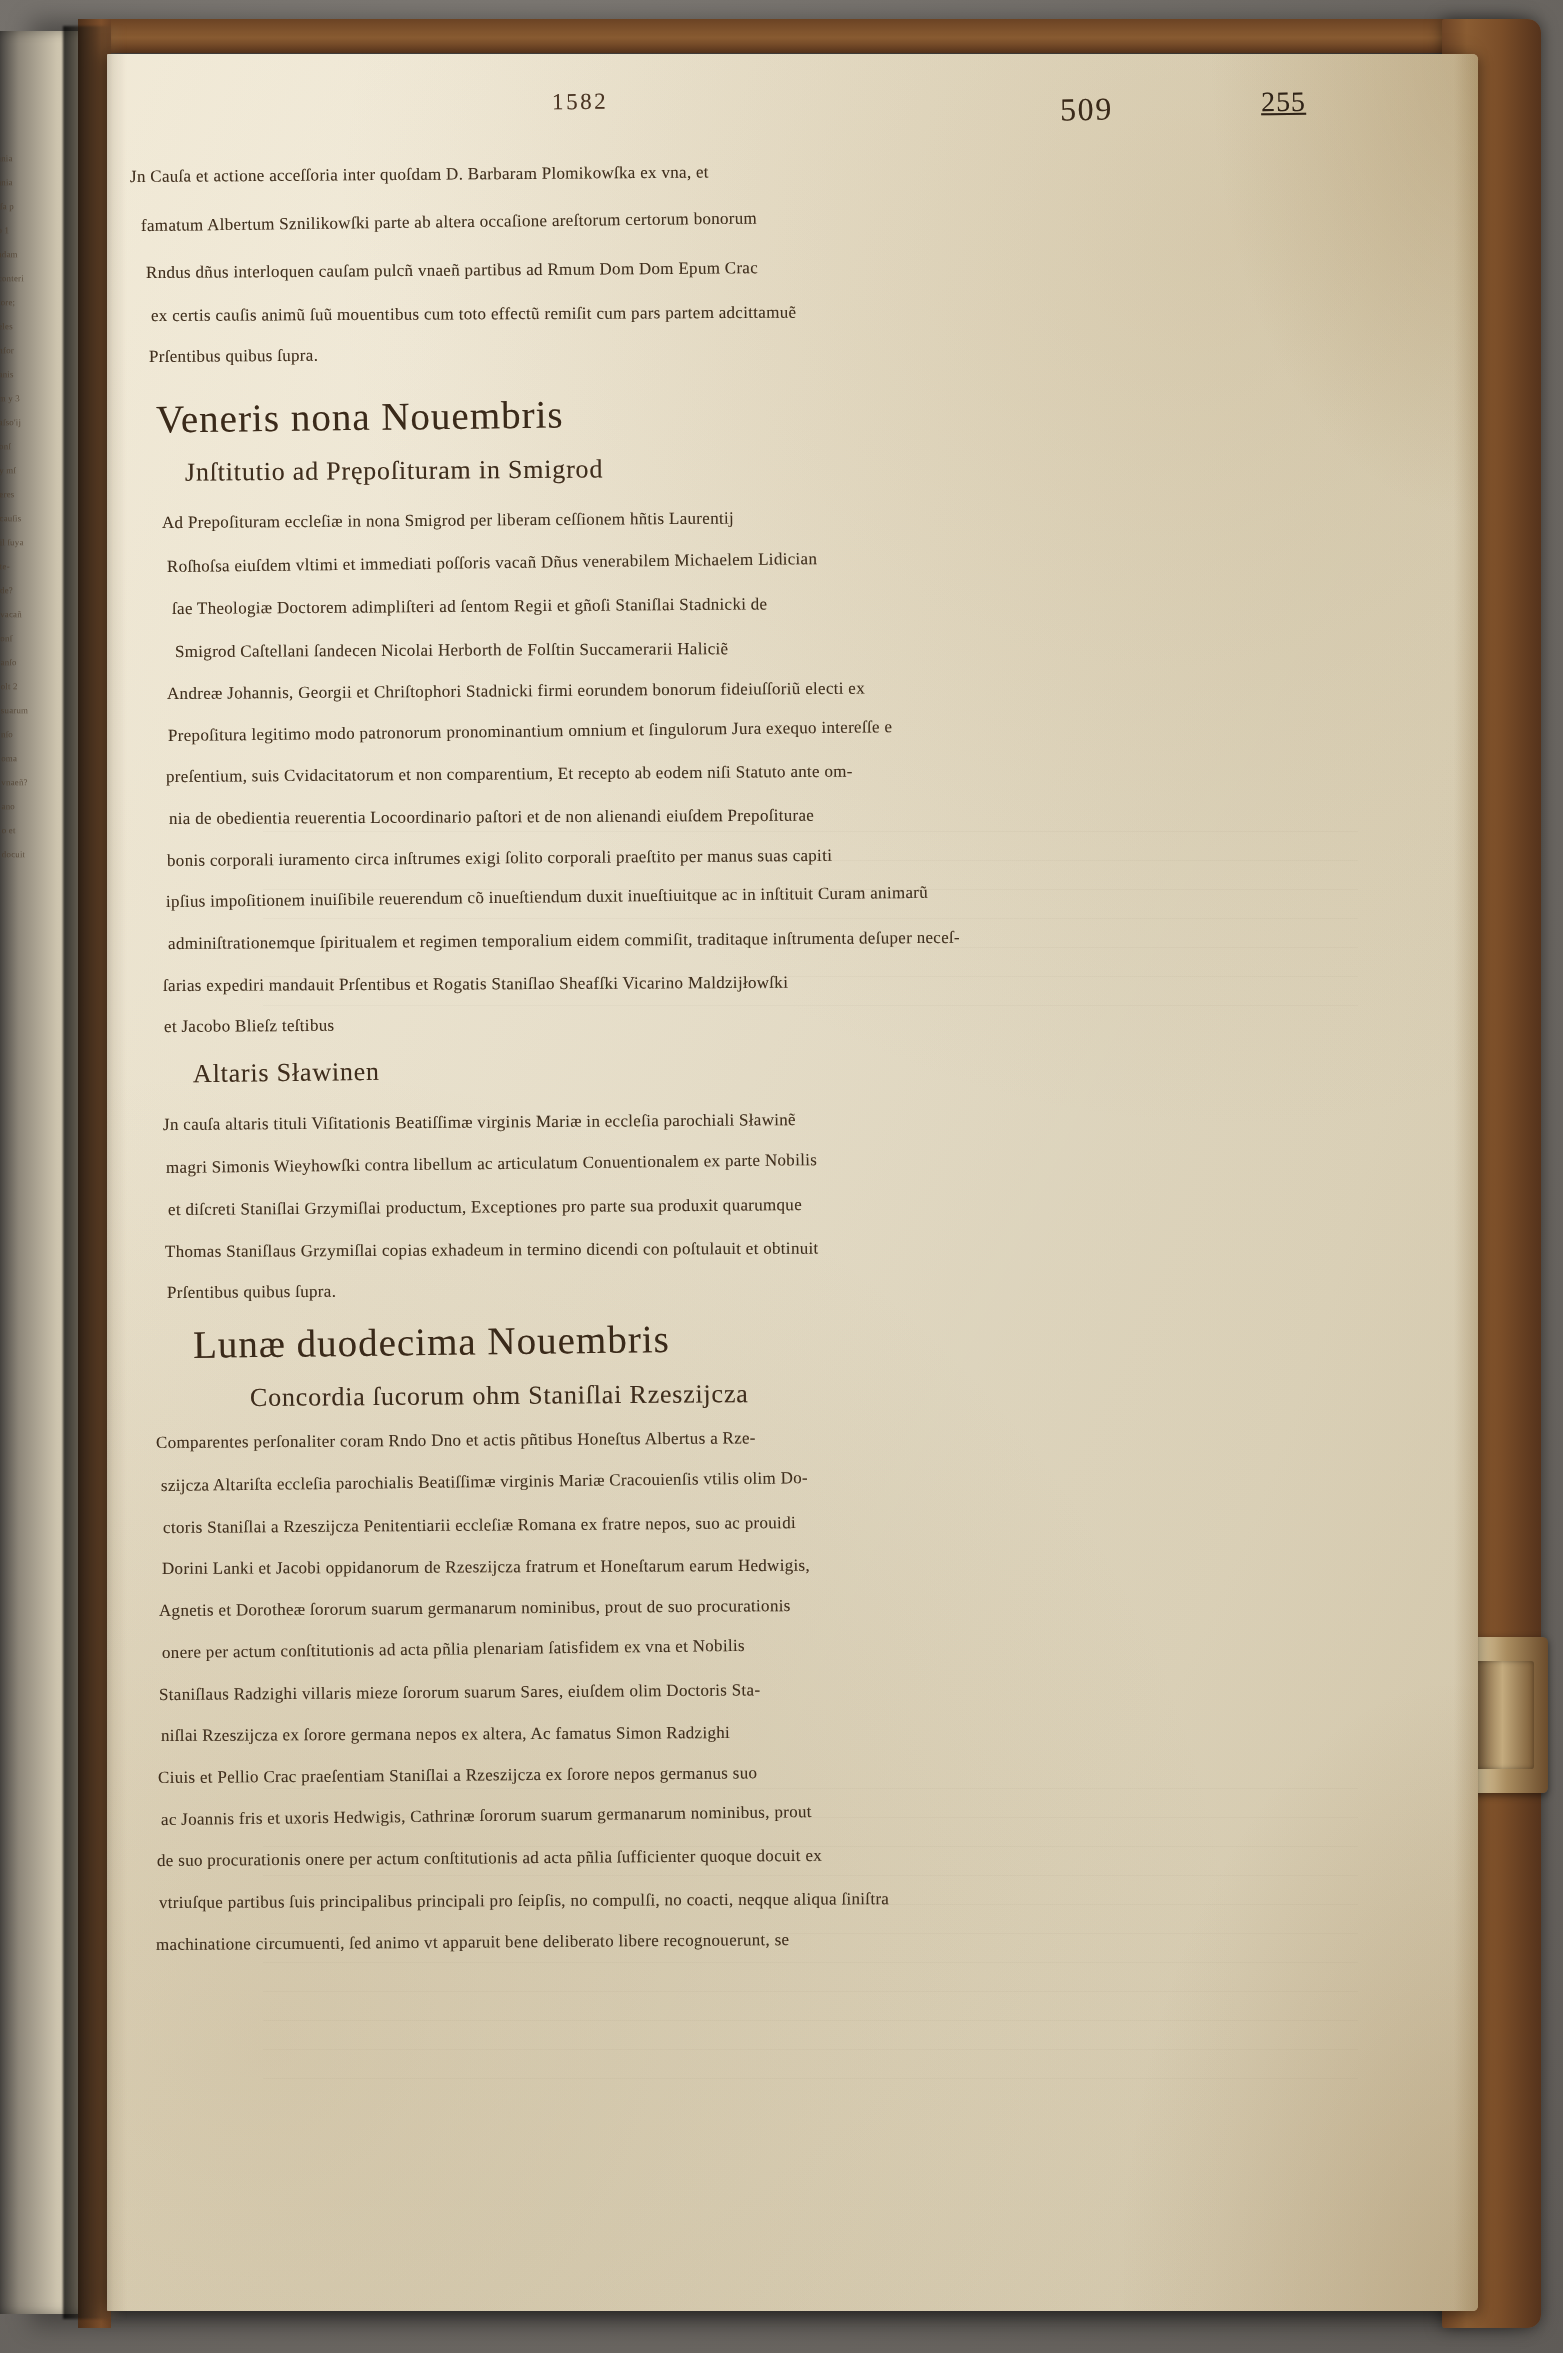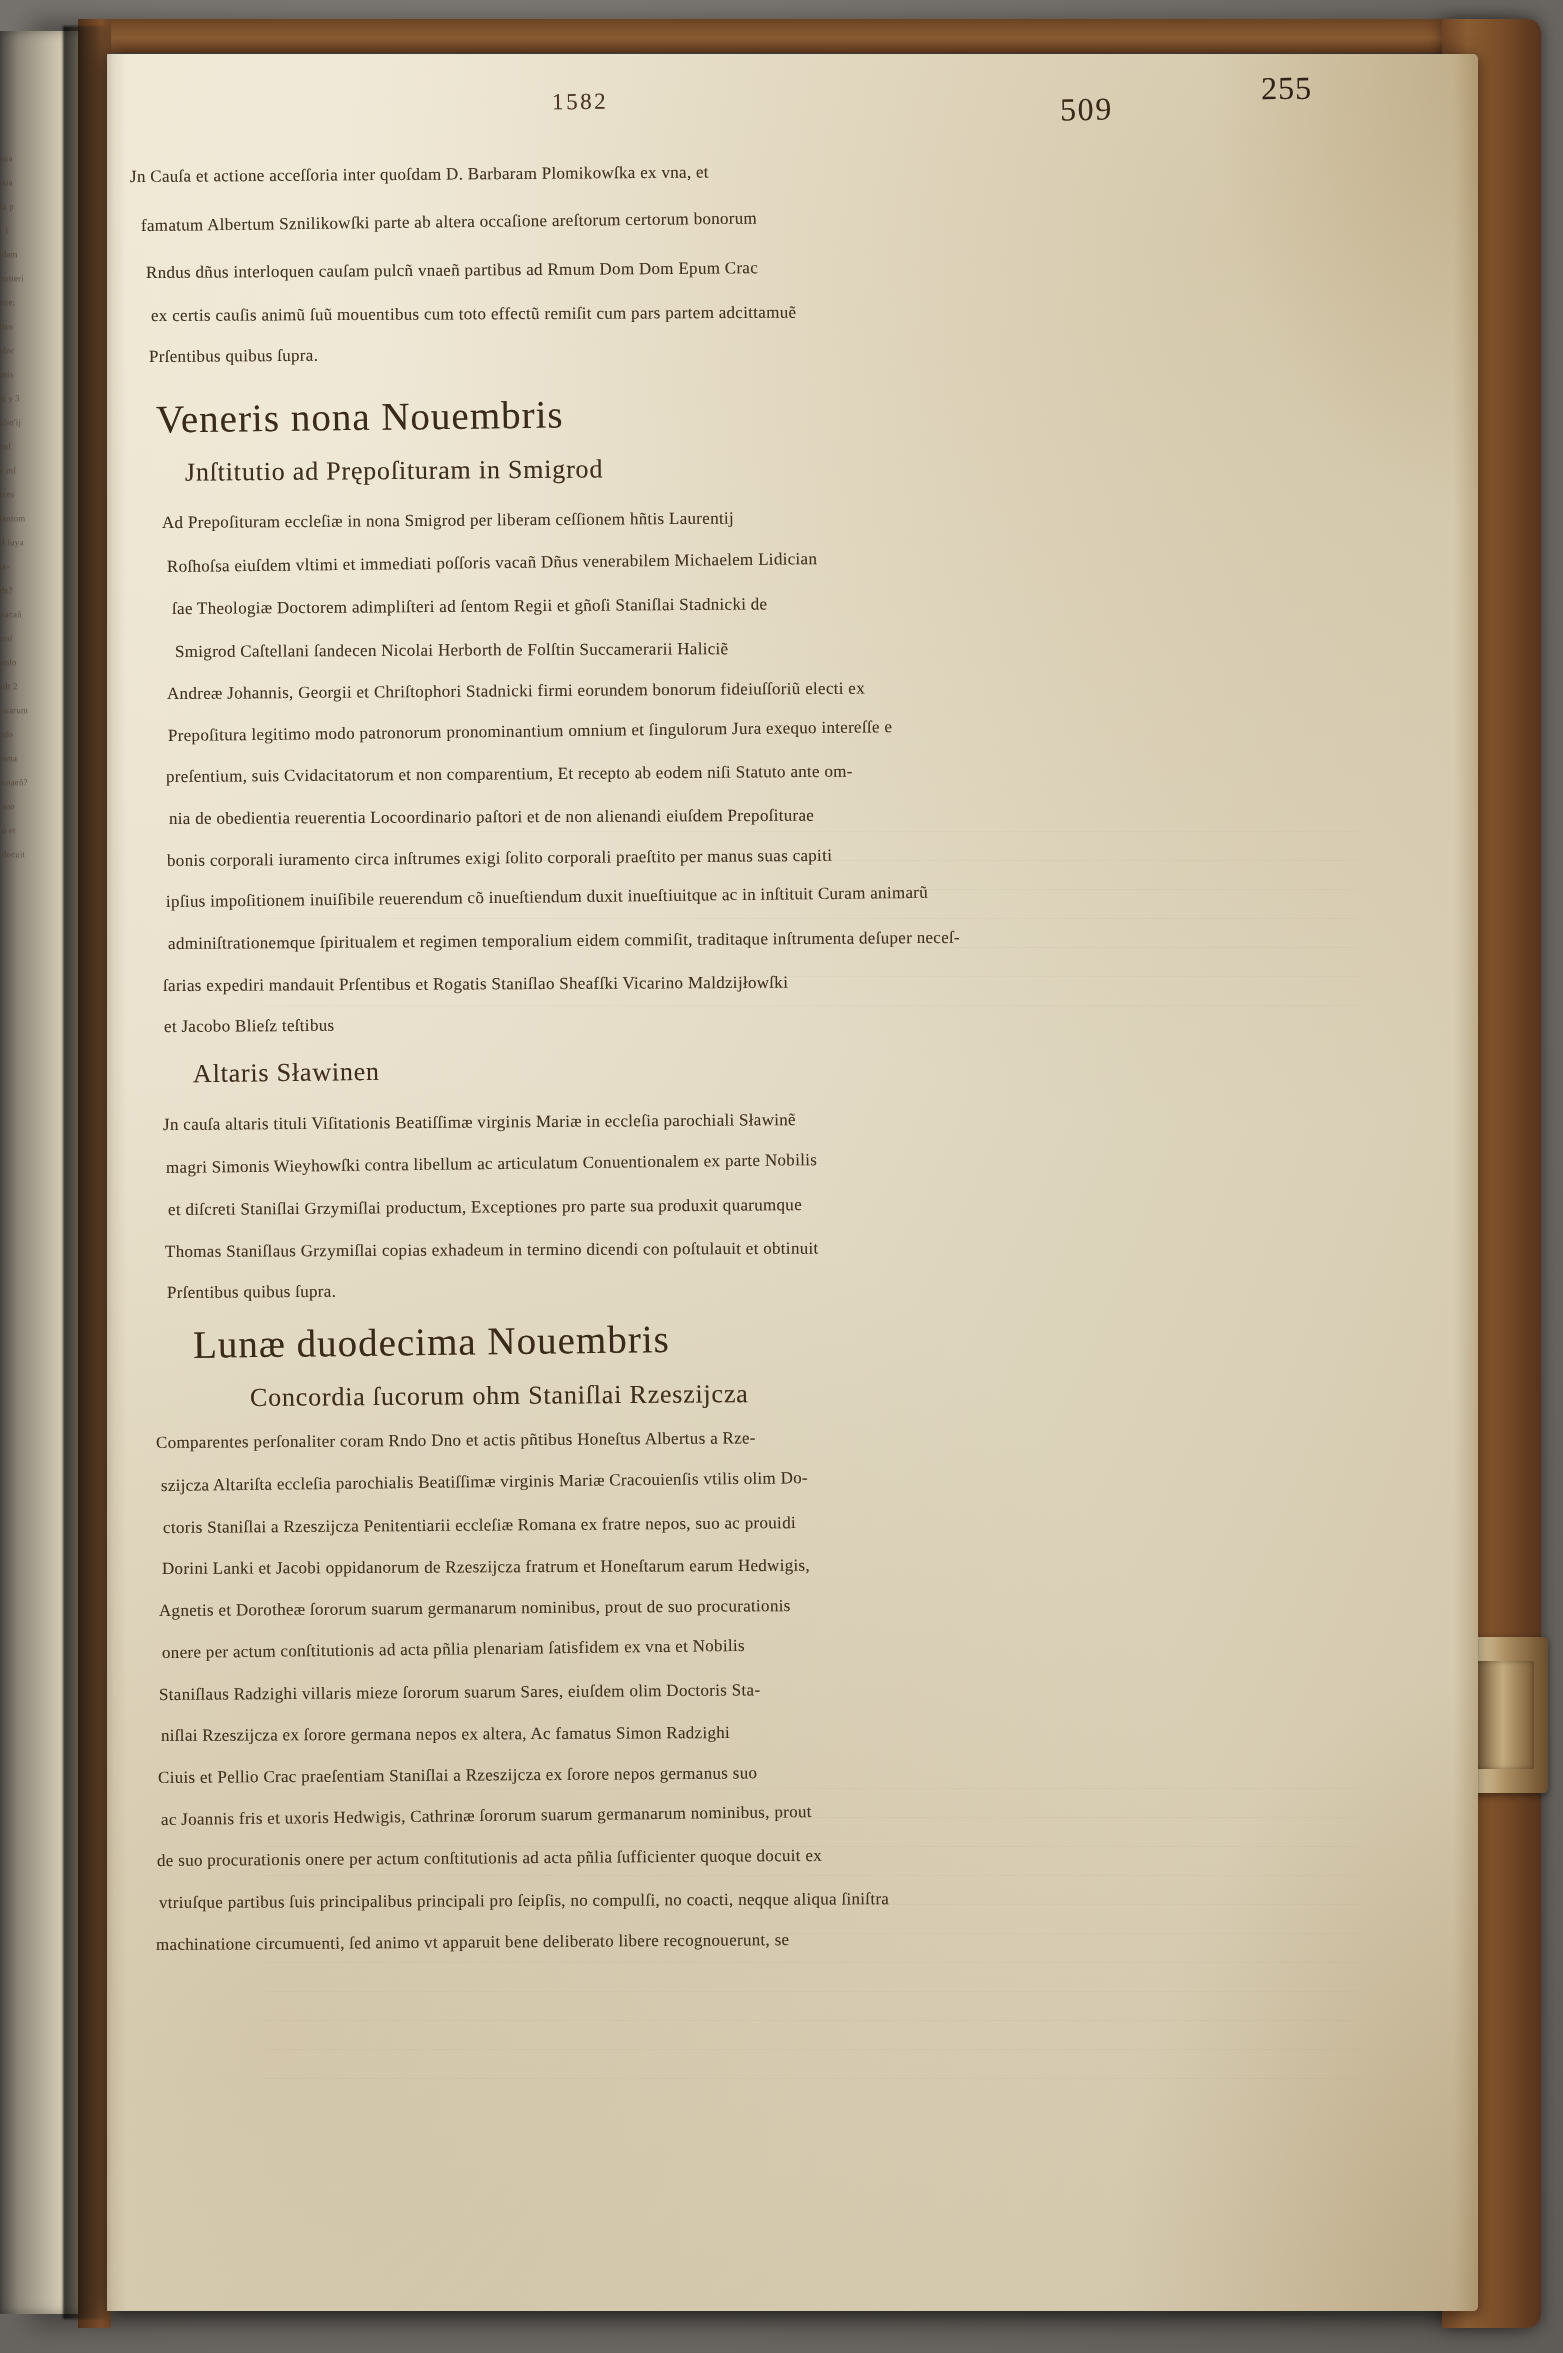--- a/index.html
+++ b/index.html
@@ -173,25 +173,26 @@
     transform: rotate(-0.6deg);
   }
   .folio-509 {
     left: 1060px; top: 91px;
     font-size: 32px;
     color: #3a2a1a;
     letter-spacing: 1.6px;
     transform: rotate(-1deg);
   }
   .folio-255 {
-    left: 1261px; top: 70px;
-    font-size: 32px;
+    left: 1261px; top: 86px;
+    font-size: 28px;
     color: #2f2318;
     letter-spacing: 1px;
     transform: rotate(-0.8deg);
+    text-decoration: underline;
   }
 
   .body-line {
     font-size: 17px;
     letter-spacing: 0.3px;
     color: #40301f;
     transform-origin: left center;
   }
 
   .heading-major {
@@ -243,21 +244,21 @@
       <div>nfor</div>
       <div>anis</div>
       <div>m y 3</div>
       <div></div>
       <div>aſso'ij</div>
       <div></div>
       <div>onſ</div>
       <div>y mſ</div>
       <div>eres</div>
       <div></div>
-      <div>ſentom</div>
+      <div>cauſis</div>
       <div>il ſuya</div>
       <div>te-</div>
       <div>de?</div>
       <div></div>
       <div>vacañ</div>
       <div>onſ</div>
       <div>anſo</div>
       <div>olt 2</div>
       <div>suarum</div>
       <div>nſo</div>

